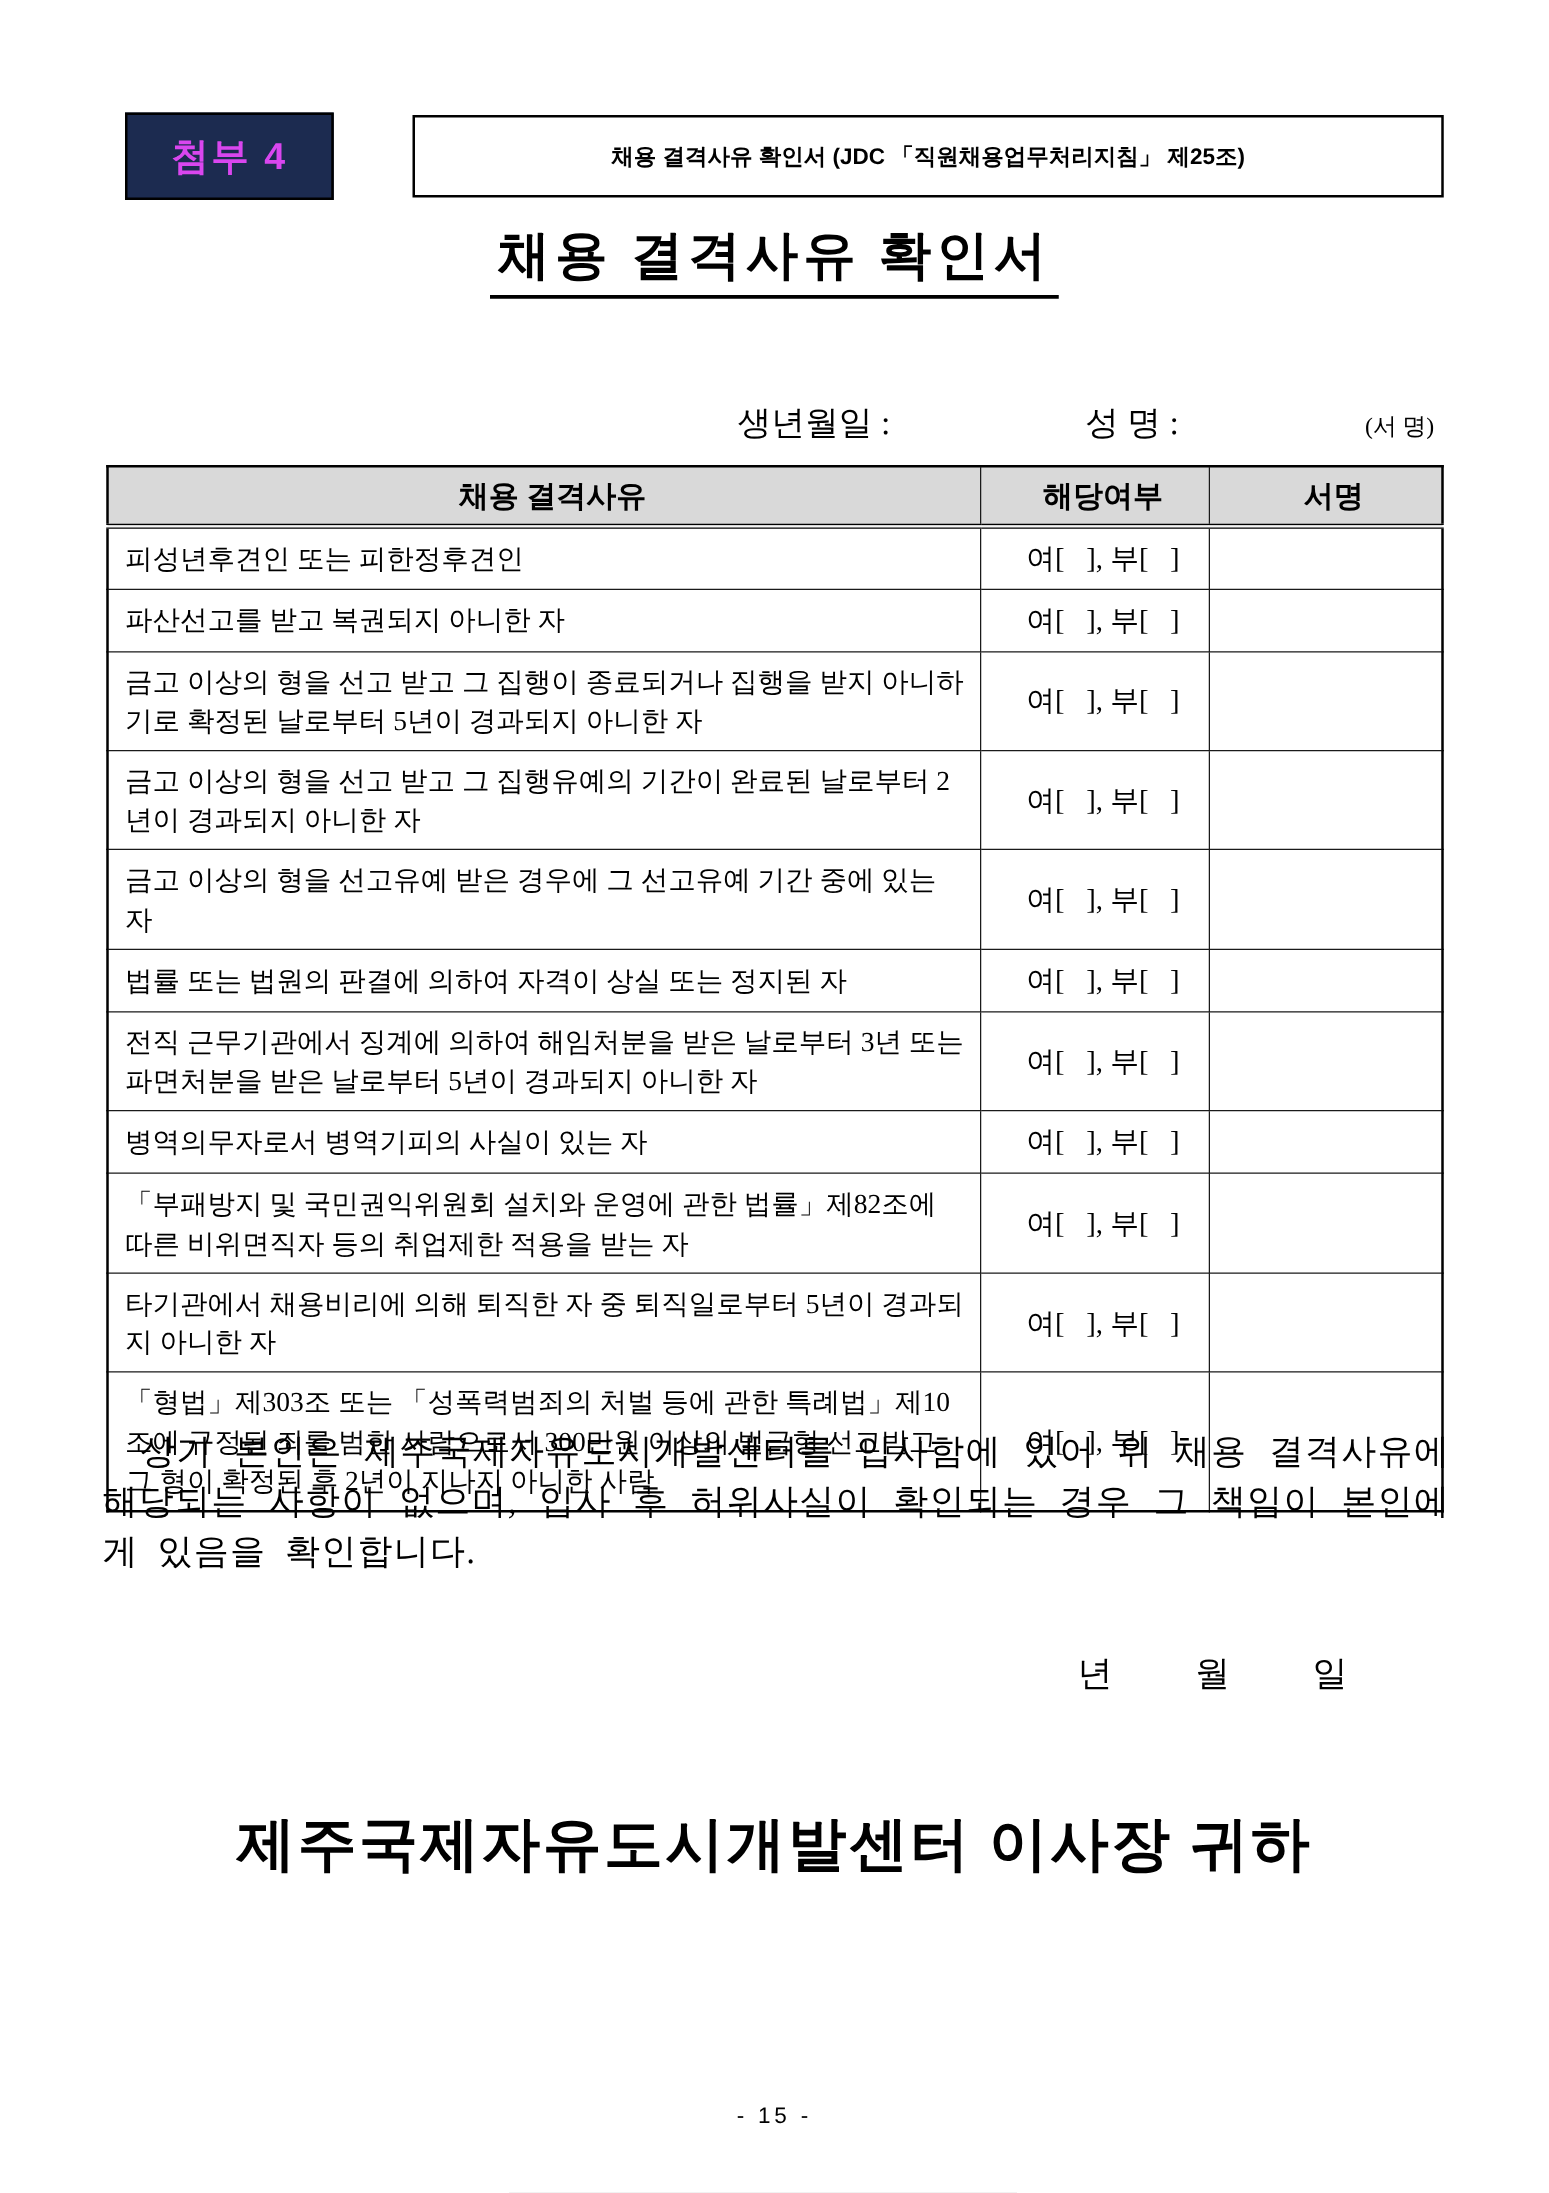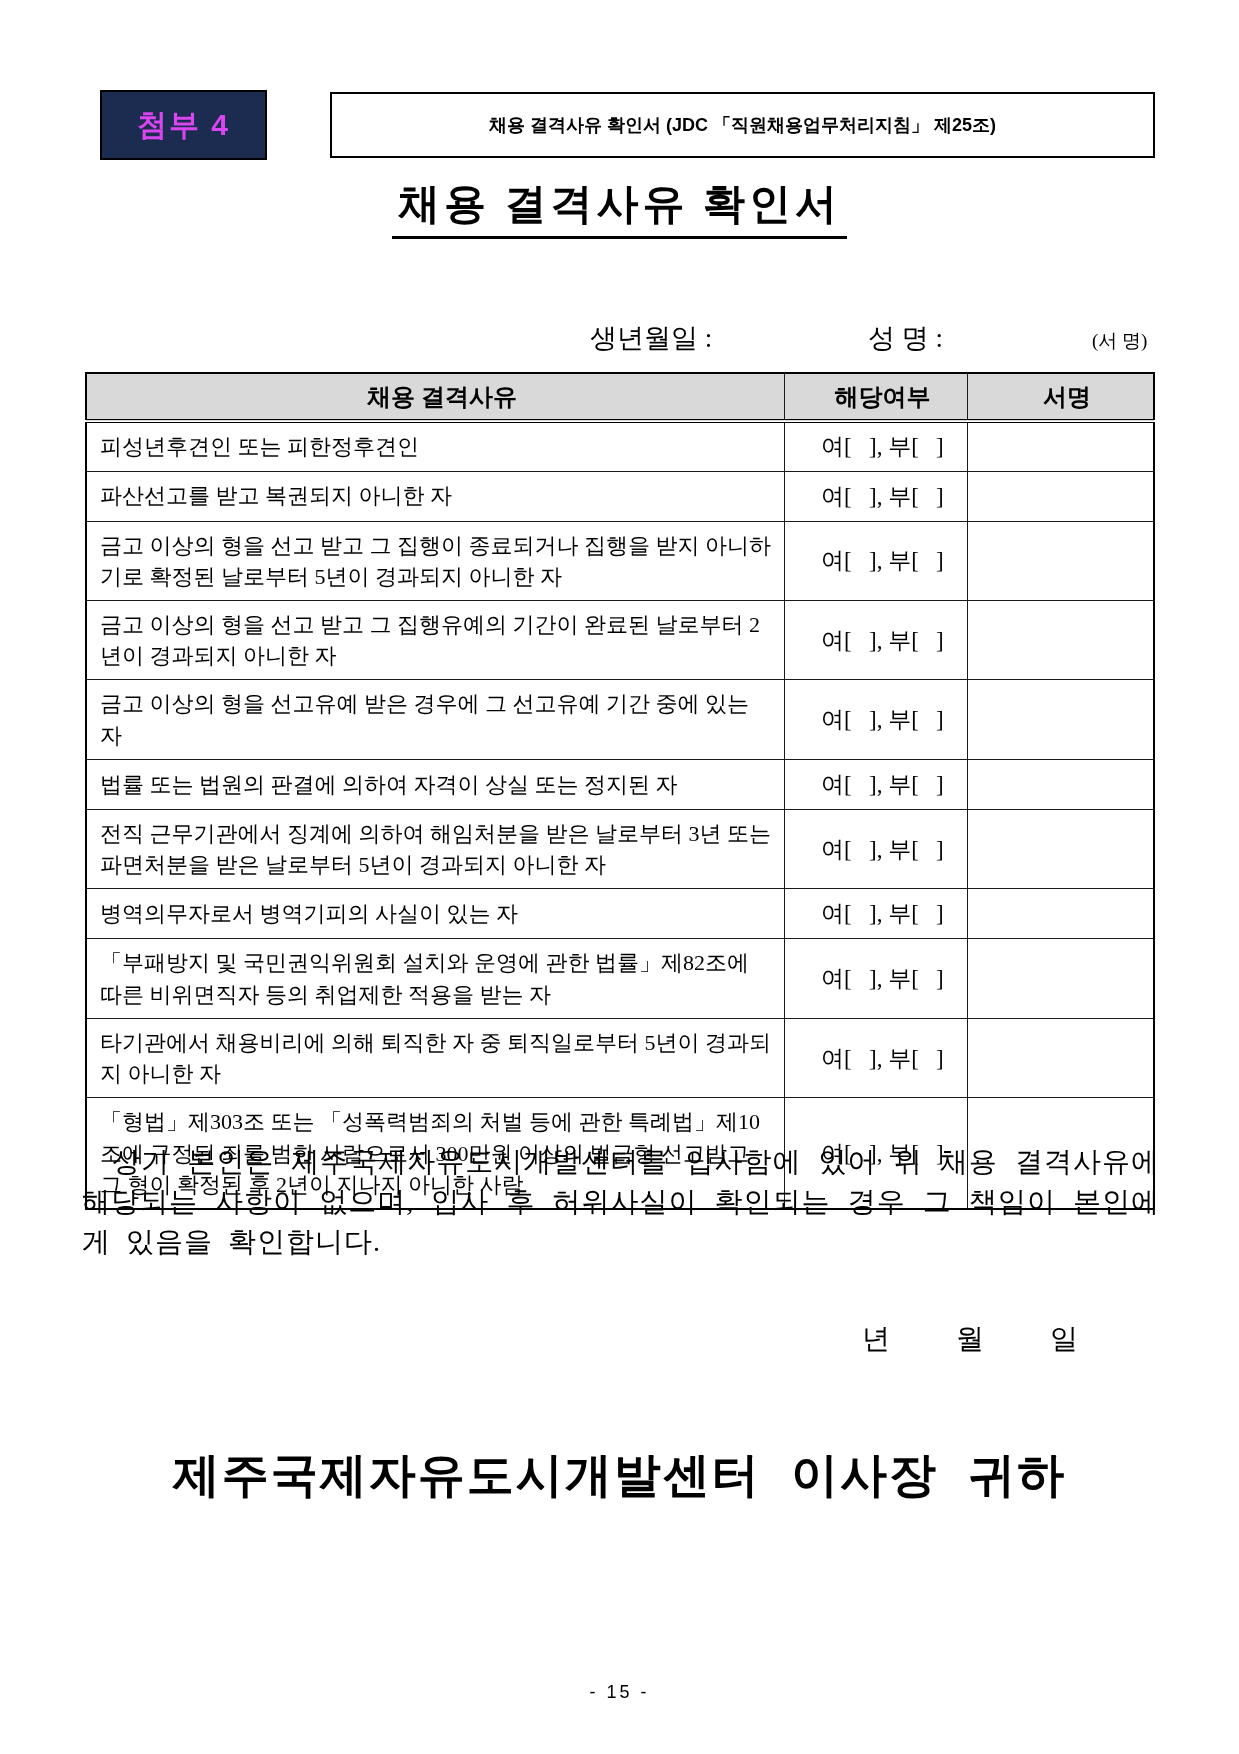--- a/index.html
+++ b/index.html
@@ -135,21 +135,20 @@
   }
 
   
   .recipient-line {
     position: absolute;
     top: 1444px; left: 0; right: 0;
     text-align: center;
     font-size: 47px;
     font-weight: bold;
     letter-spacing: 2px;
-    font-family: Liberation Mono, monospace;
   }
 
   
   .page-number {
     position: absolute;
     top: 1682px; left: 0; right: 0;
     text-align: center;
     font-family: "Liberation Sans", "DejaVu Sans", sans-serif;
     font-size: 18px;
     letter-spacing: 3px;

